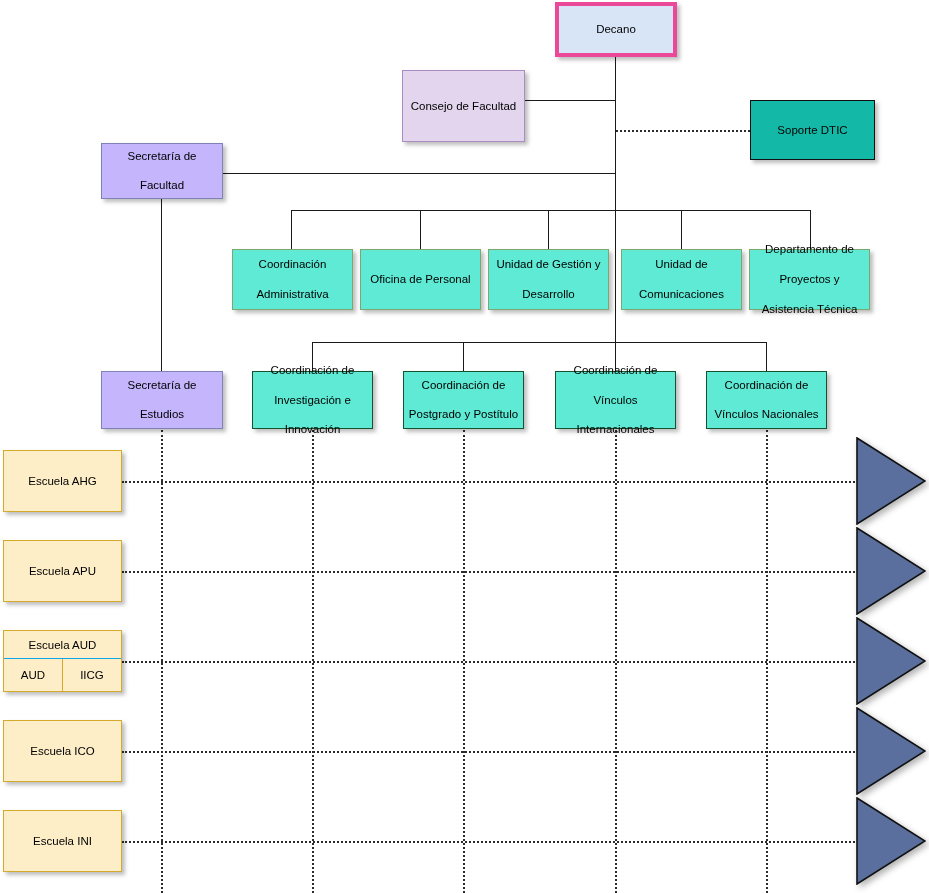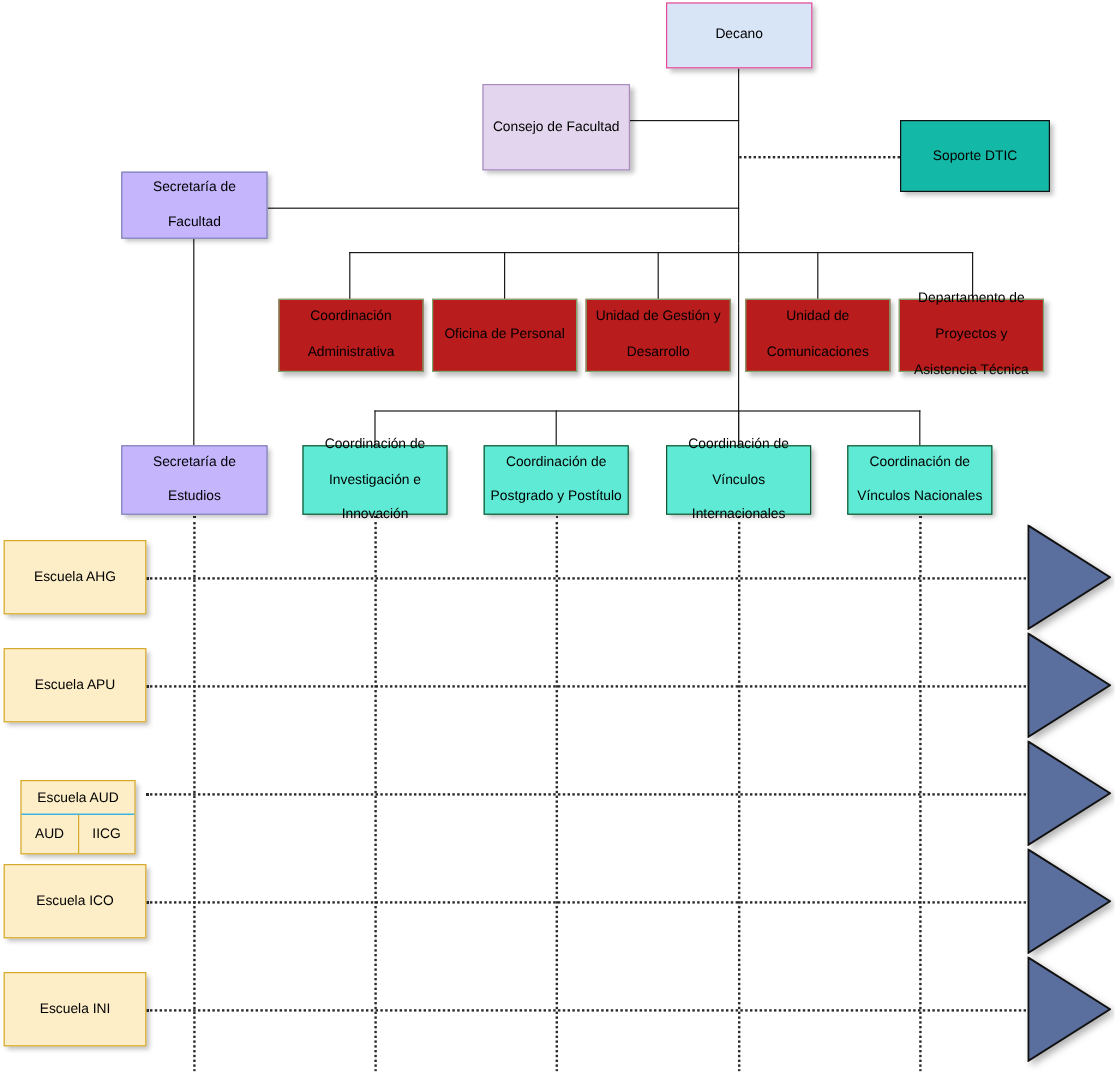--- a/index.html
+++ b/index.html
@@ -26,25 +26,25 @@
     font-size: 11.5px;
     line-height: 1.30;
     color: #000000;
     padding: 2px 4px;
     box-shadow: 3px 3px 4px rgba(0,0,0,0.26);
     z-index: 6;
   }
   .node span { display: block; width: 100%; }
 
   
-  .n-blue   { background: #d7e5f7; border: 1px solid #ec4899; }
+  .n-blue   { background: #d7e5f7; border: 4px solid #ec4899; }
   .n-purple { background: #e2d5ed; border: 1px solid #a98cc0; }
   .n-red    { background: #14b8a6; border: 1.6px solid #111111; }
   .n-lav    { background: #c4b5fd; border: 1px solid #7f82b5; }
-  .n-green  { background: #b91c1c; border: 1px solid #7aa86e; }
+  .n-green  { background: #5eead4; border: 1px solid #7aa86e; }
   .n-pink   { background: #5eead4; border: 1px solid #14532d; }
 
   
   .school {
     position: absolute;
     background: #fdeec8;
     border: 1px solid #d4a92c;
     box-shadow: 3px 3px 4px rgba(0,0,0,0.26);
     display: flex;
     flex-direction: column;
@@ -225,21 +225,21 @@
   </div>
 
   <div class="school" style="left:3px; top:450px; width:119px; height:62px;">
     <div class="title">Escuela AHG</div>
   </div>
 
   <div class="school" style="left:3px; top:540px; width:119px; height:62px;">
     <div class="title">Escuela APU</div>
   </div>
 
-  <div class="school" style="left:17px; top:630px; width:96px; height:62px;margin-top:20px;">
+  <div class="school" style="left:3px; top:630px; width:119px; height:62px;">
     <div class="title">Escuela AUD</div>
     <div class="subrow">
       <div class="cell">AUD</div>
       <div class="cell">IICG</div>
     </div>
   </div>
 
   <div class="school" style="left:3px; top:720px; width:119px; height:62px;">
     <div class="title">Escuela ICO</div>
   </div>

